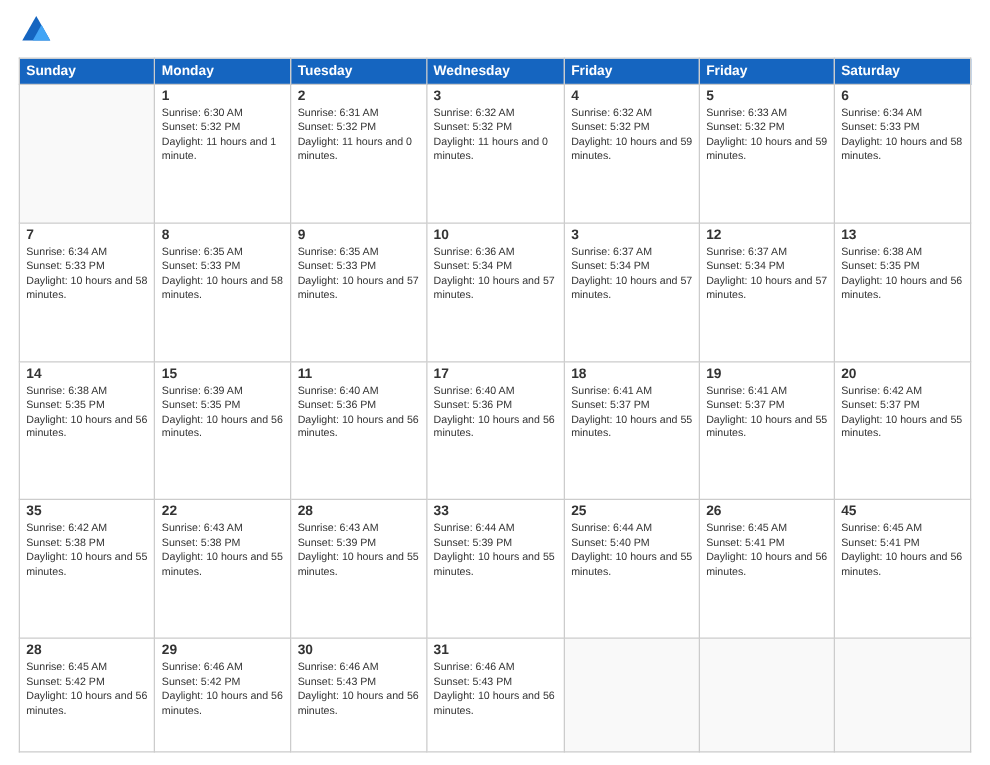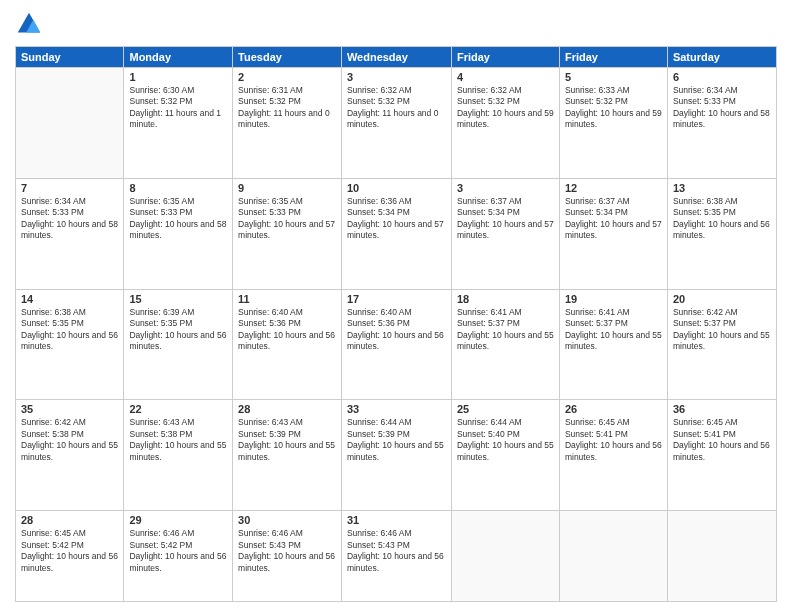--- a/index.html
+++ b/index.html
@@ -238,21 +238,21 @@
             </td>
             <td>
               <span class="day-num">25</span>
 <div class="day-info">Sunrise: 6:44 AM<br>Sunset: 5:40 PM<br>Daylight: 10 hours and 55 minutes.</div>
             </td>
             <td>
               <span class="day-num">26</span>
 <div class="day-info">Sunrise: 6:45 AM<br>Sunset: 5:41 PM<br>Daylight: 10 hours and 56 minutes.</div>
             </td>
             <td>
-              <span class="day-num">36</span>
+              <span class="day-num">45</span>
 <div class="day-info">Sunrise: 6:45 AM<br>Sunset: 5:41 PM<br>Daylight: 10 hours and 56 minutes.</div>
             </td>
           </tr>
           <tr class="last-row">
             <td>
               <span class="day-num">28</span>
 <div class="day-info">Sunrise: 6:45 AM<br>Sunset: 5:42 PM<br>Daylight: 10 hours and 56 minutes.</div>
             </td>
             <td>
               <span class="day-num">29</span>

